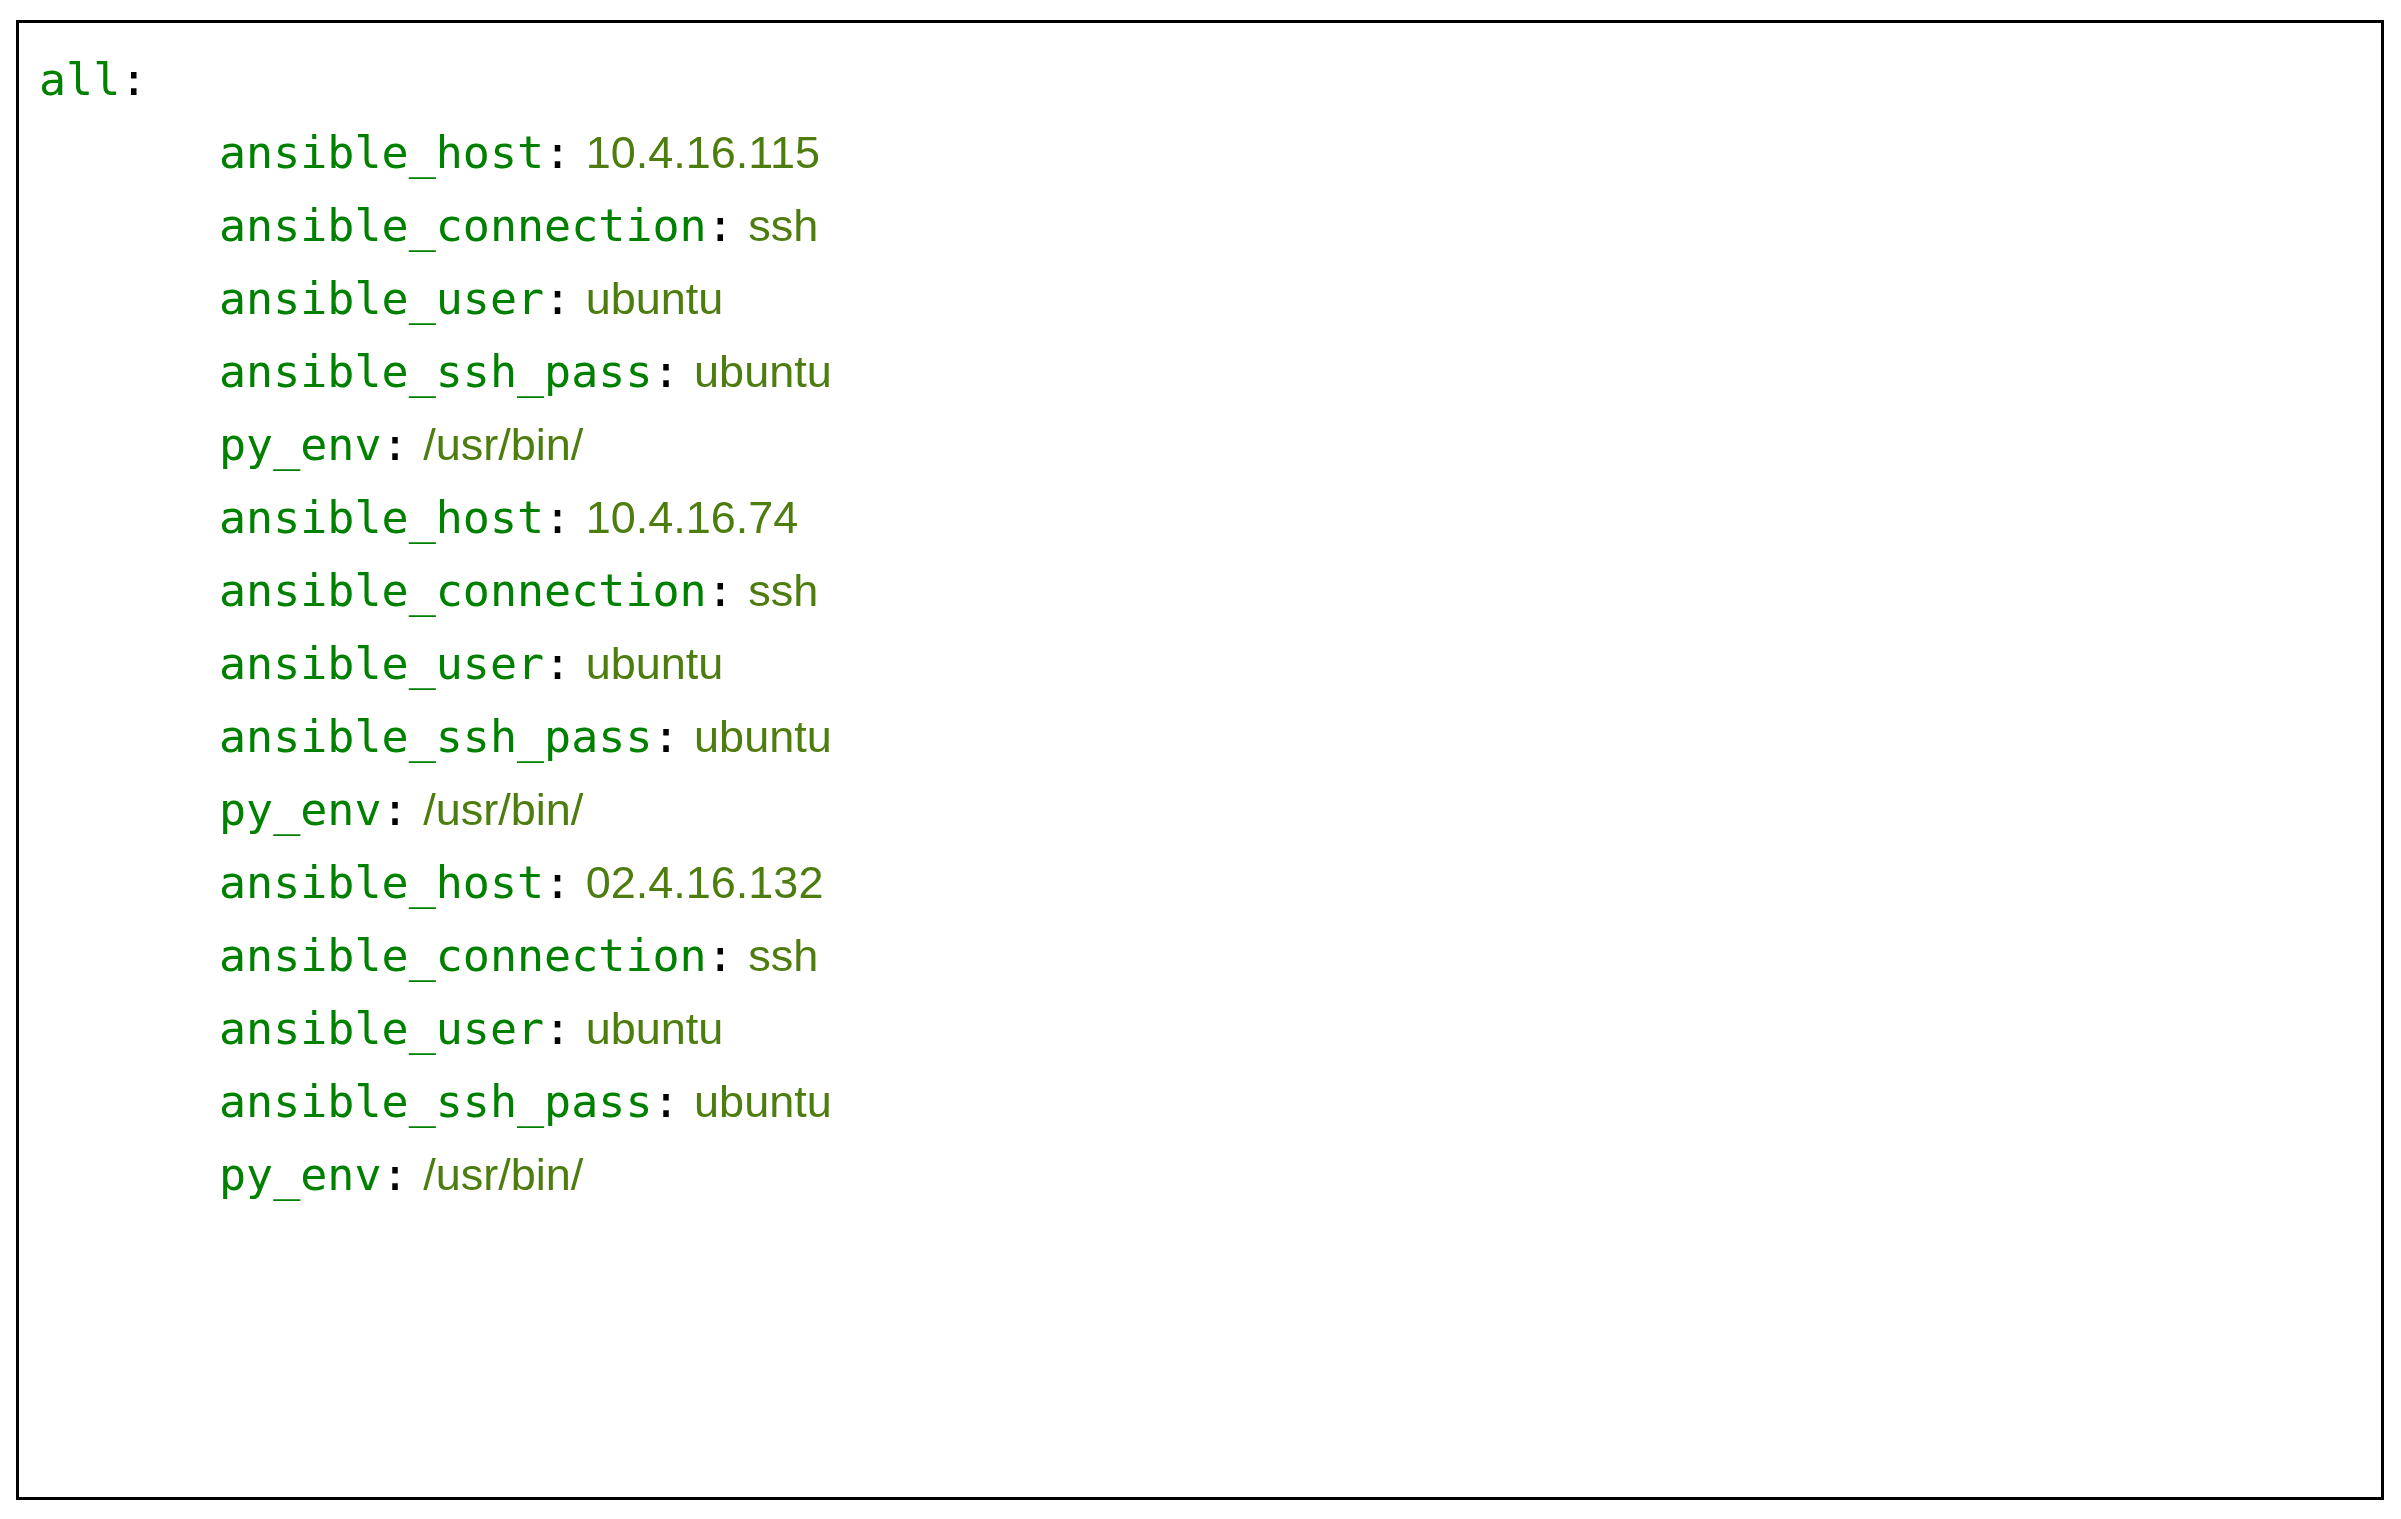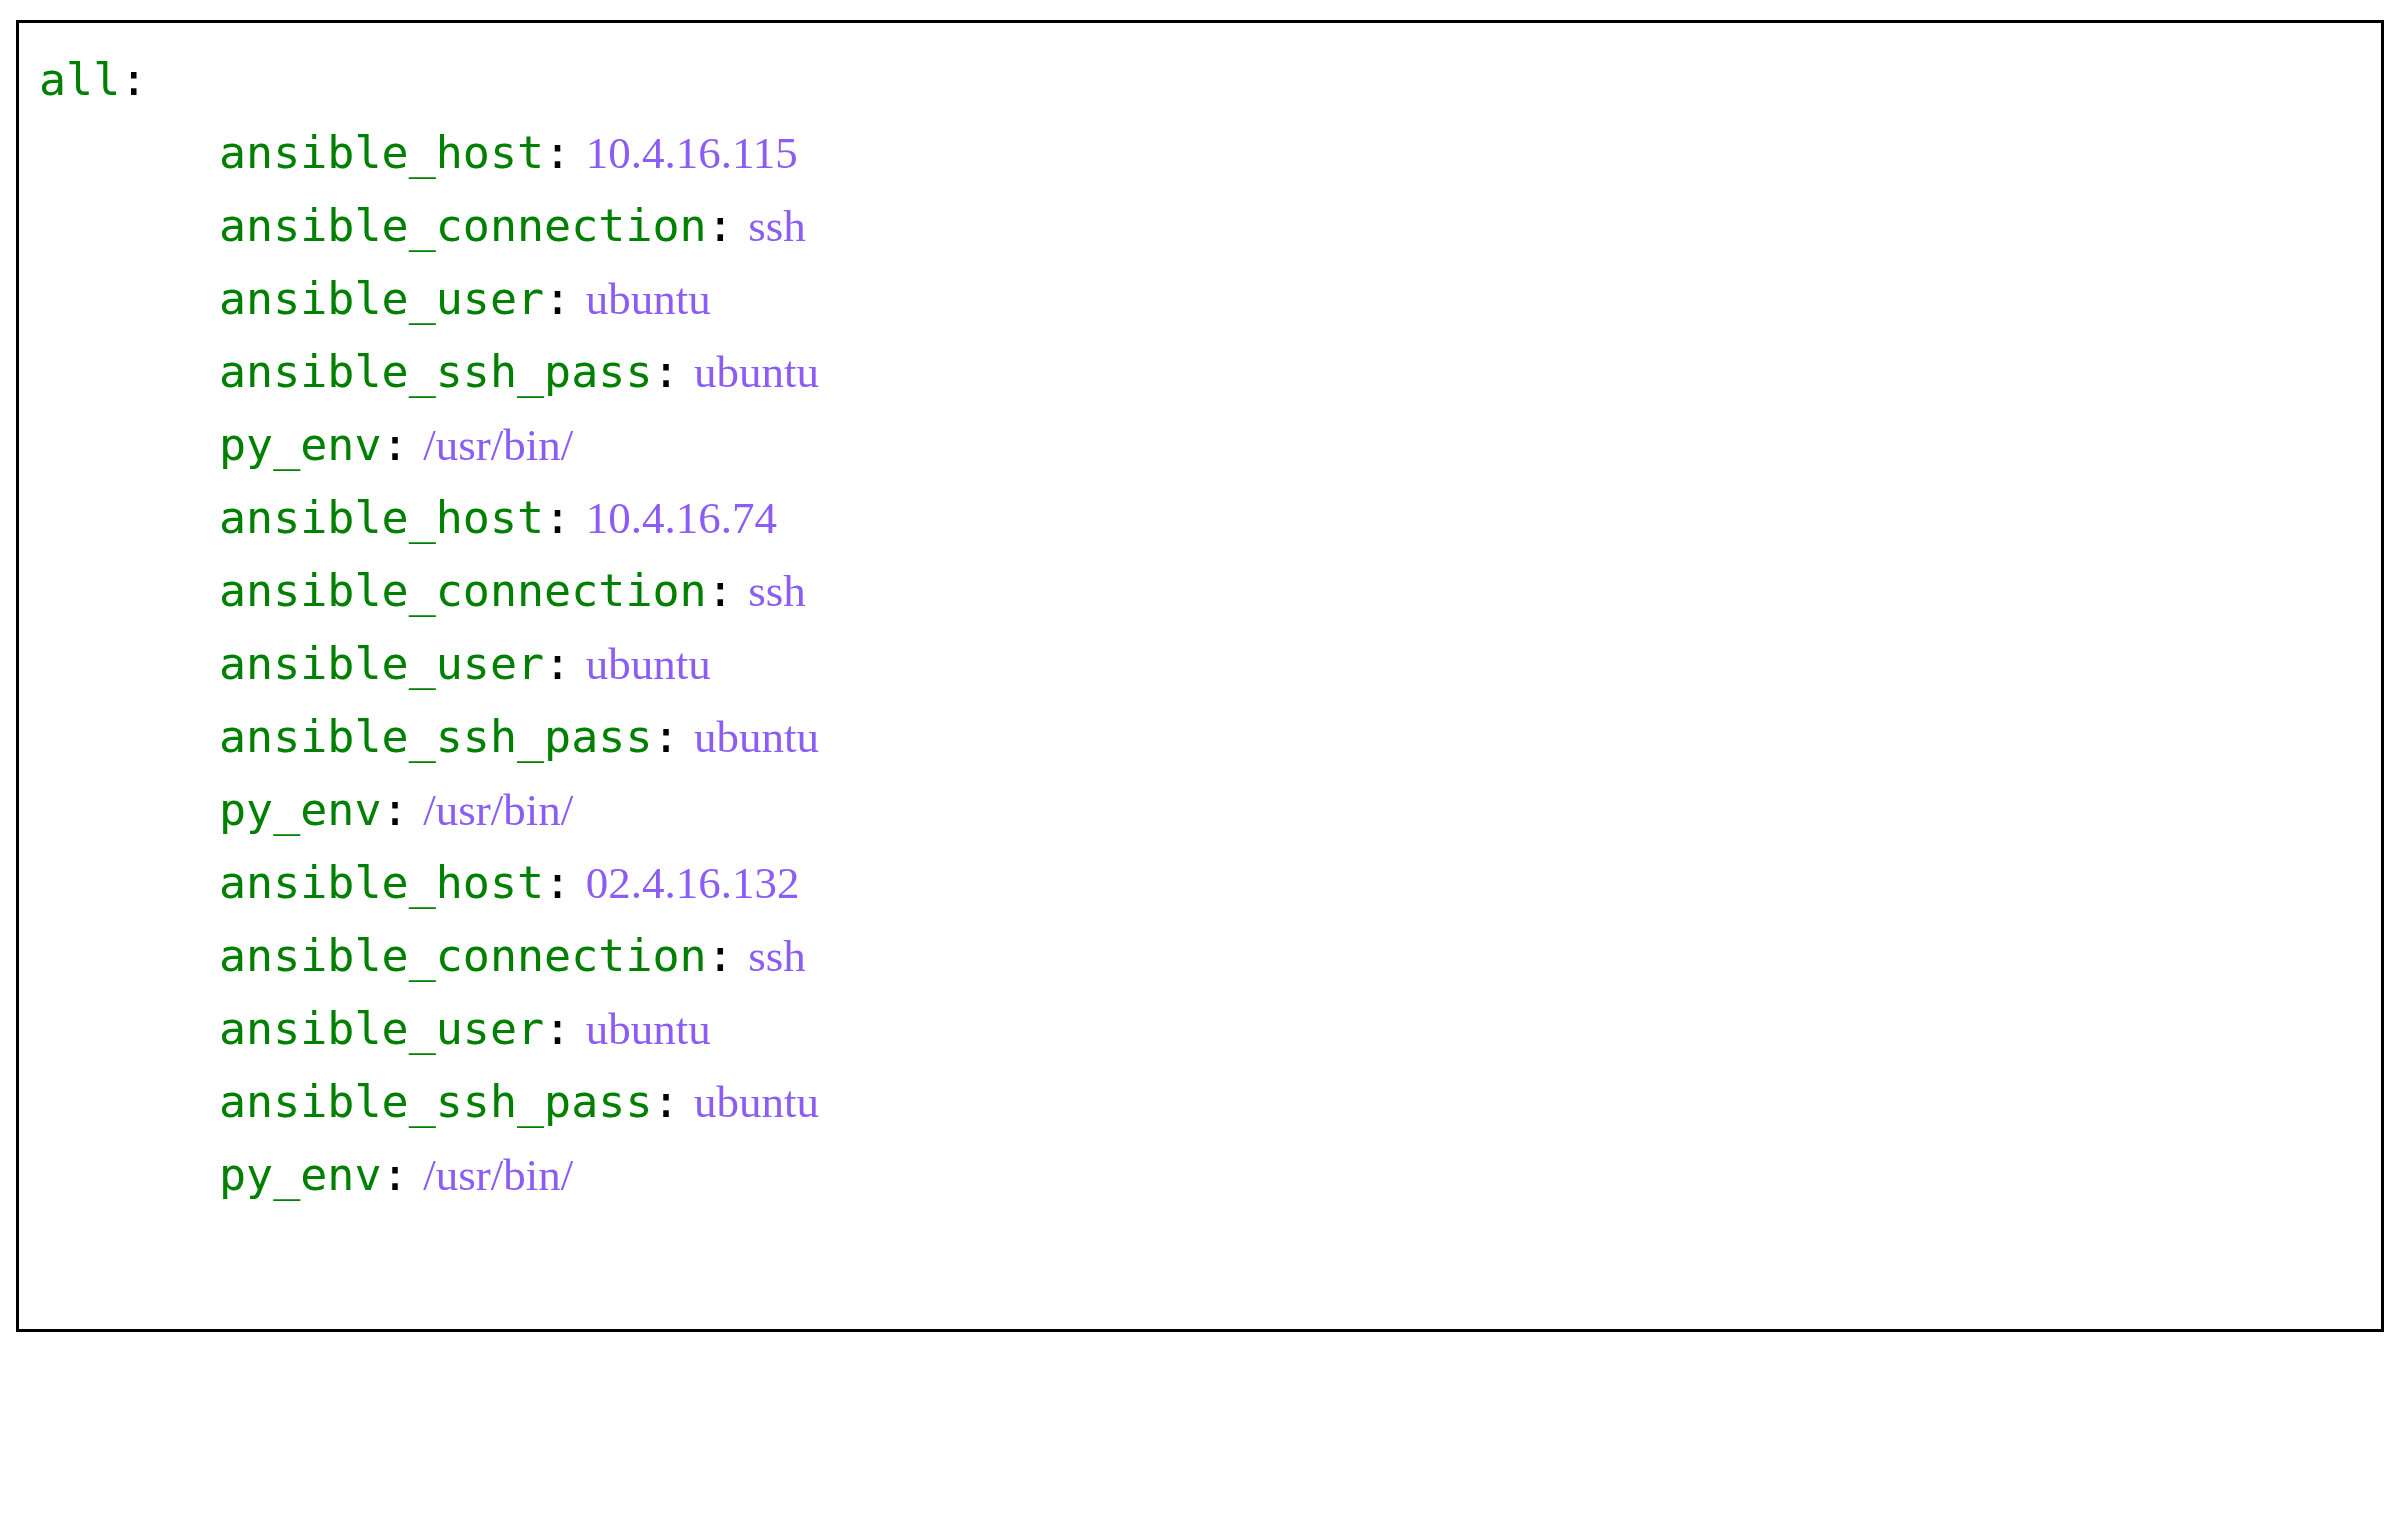--- a/index.html
+++ b/index.html
@@ -16,21 +16,21 @@
     background: #ffffff;
     overflow: hidden;
   }
 
   
   #listing-box {
     position: absolute;
     left: 16px;
     top: 20px;
     width: 2368px;
-    height: 1312px;
+    height: 1480px;
     box-sizing: border-box;
     border: 3.6px solid #000000;
     background: #ffffff;
   }
 
   #code-block {
     position: absolute;
     left: 0;
     top: 0;
     padding: 19px 0 0 20px;
@@ -59,22 +59,22 @@
 
   
   .c {
     font-family: "DejaVu Sans Mono", "Liberation Mono", monospace;
     color: #000000;
     font-size: 45px;
   }
 
   
   .v {
-    font-family: Liberation Serif, serif;
-    color: #8b5cf6;
+    font-family: Liberation Sans, sans-serif;
+    color: #4d7c0f;
     font-size: 45px;
     padding-left: 14.5px;
   }
 </style>
 </head>
 <body>
 
 <div id="page">
   <div id="listing-box">
     <div id="code-block">

